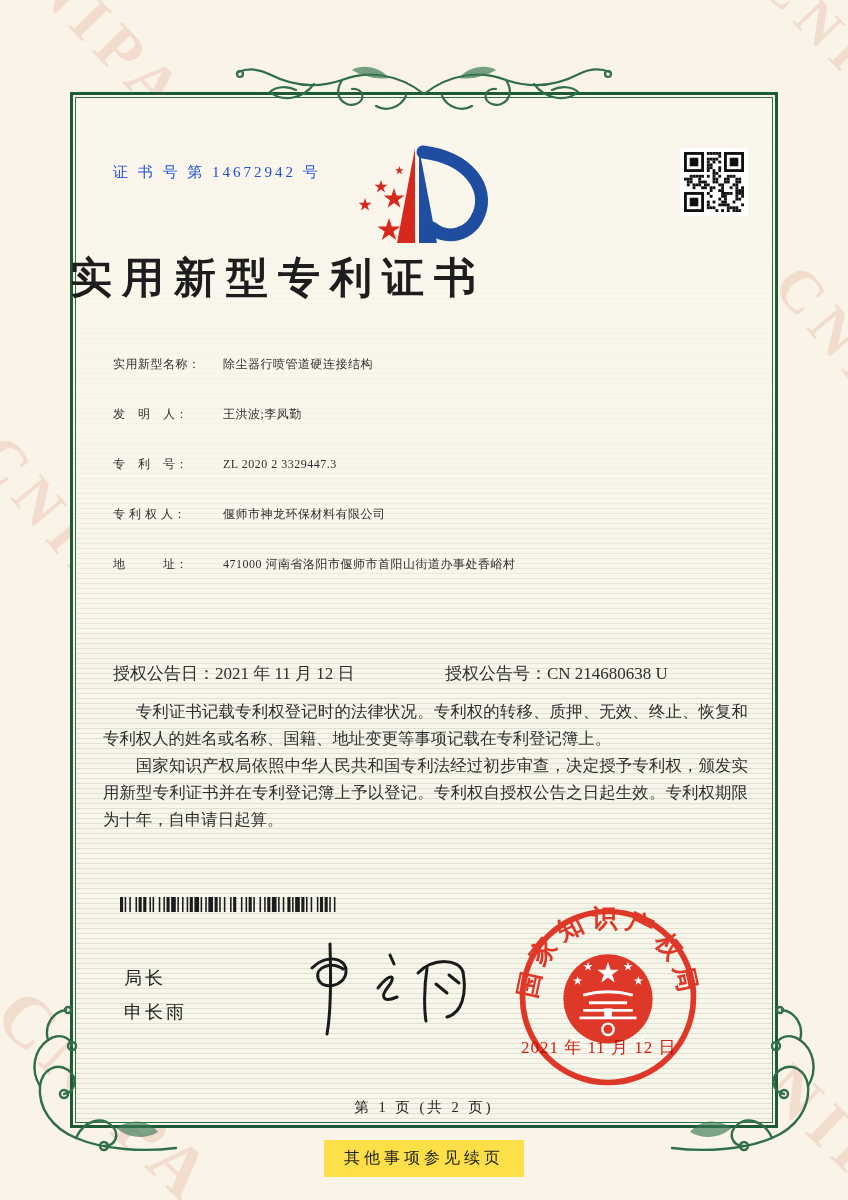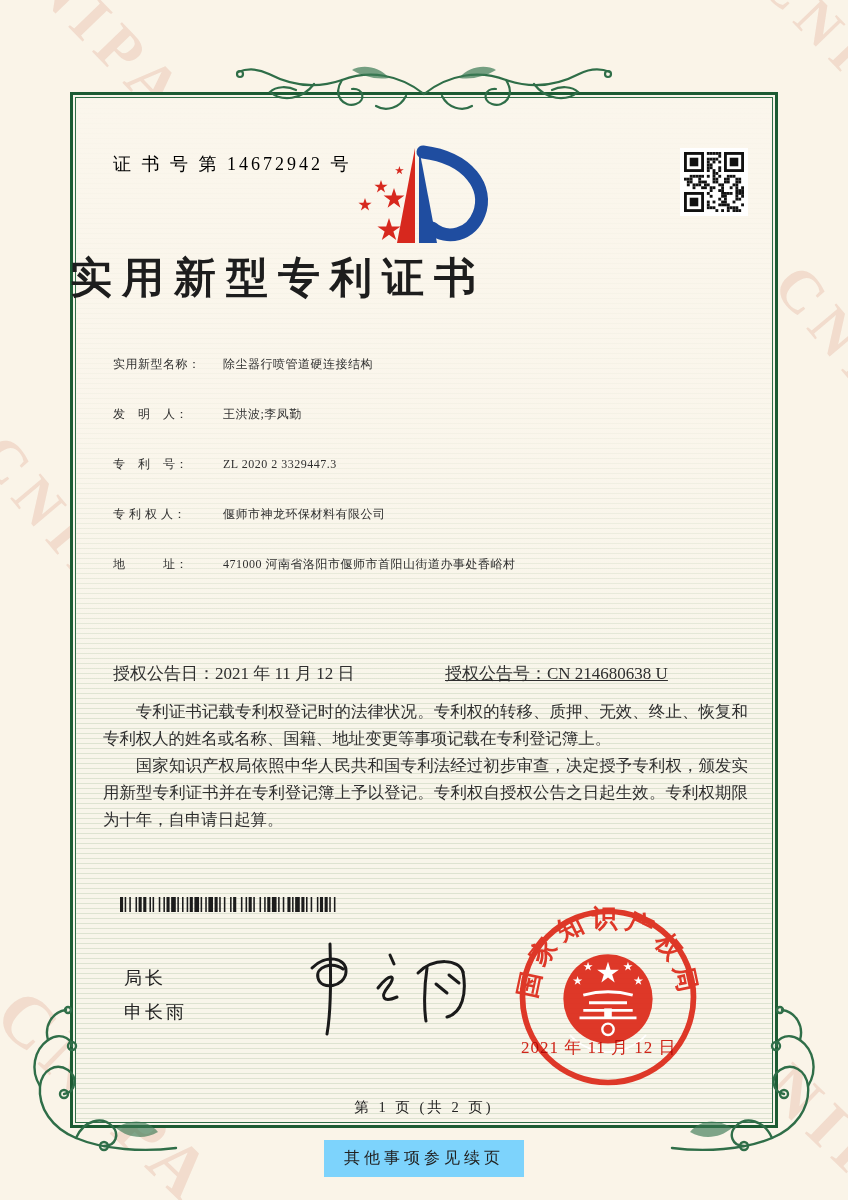--- a/index.html
+++ b/index.html
@@ -34,36 +34,36 @@
     border:1px solid #2f6e48;
     background:
       repeating-linear-gradient(180deg, rgba(126,162,118,0.22) 0 1px, rgba(0,0,0,0) 1px 5px);
   }
   .frame-fade{
     position:absolute;left:0;top:0;right:0;height:60%;
     background:linear-gradient(180deg, rgba(251,246,236,0.95) 0%, rgba(251,246,236,0.75) 55%, rgba(251,246,236,0) 100%);
   }
   .content{position:absolute;left:0;top:0;width:848px;height:1200px;z-index:5;}
   .cert-no{
-    position:absolute;left:113px;top:152px;
-    font-size:18px;letter-spacing:3px;color:#000000;
+    position:absolute;left:113px;top:163px;
+    font-size:15px;letter-spacing:3px;color:#1d4ed8;
   }
   .qr-box{
     position:absolute;left:680px;top:148px;width:68px;height:68px;
     background:#ffffff;display:flex;align-items:center;justify-content:center;
   }
   .title{
     position:absolute;left:70px;top:250px;width:708px;
     text-align:left;font-size:42px;font-weight:600;letter-spacing:10px;color:#1d1d1d;
   }
   .fields{position:absolute;left:113px;top:356px;width:620px;font-size:12px;}
   .field-row{height:22px;margin-bottom:28px;letter-spacing:0.5px;white-space:nowrap;}
   .field-row .lbl{display:inline-block;min-width:110px;}
   .grant-row{position:absolute;left:113px;top:662px;width:645px;font-size:17px;white-space:nowrap;}
-  .grant-right{position:absolute;left:332px;top:0;text-decoration:underline;}
+  .grant-right{position:absolute;left:332px;top:0;}
   .paras{
     position:absolute;left:103px;top:698px;width:645px;
     font-size:16.4px;line-height:27px;text-align:justify;
   }
   .paras p{margin:0;text-indent:2em;}
   .barcode{position:absolute;left:120px;top:897px;}
   .signer{
     position:absolute;left:124px;
     font-family:"Liberation Sans","DejaVu Sans",sans-serif;
     font-size:18px;letter-spacing:3px;color:#222;font-weight:500;
@@ -74,21 +74,21 @@
     position:absolute;left:521px;top:1036px;width:190px;
     color:#cf2418;font-size:17px;letter-spacing:1px;z-index:7;
     mix-blend-mode:multiply;
   }
   .page-num{
     position:absolute;left:70px;top:1098px;width:708px;text-align:center;
     font-size:14.5px;letter-spacing:3px;color:#222;
   }
   .cont-note{
     position:absolute;left:424px;top:1140px;transform:translateX(-50%);
-    background:#7dd3fc;padding:8px 20px;font-size:16px;letter-spacing:4px;color:#222;
+    background:#fde047;padding:8px 20px;font-size:16px;letter-spacing:4px;color:#222;
     z-index:6;
   }
   .ornament{position:absolute;z-index:4;}
 </style>
 </head>
 <body>
 
 <div class="wm" style="left:-34px;top:-18px;font-size:64px;transform:rotate(46deg);">CNIPA</div>
 <div class="wm" style="left:736px;top:20px;font-size:56px;transform:rotate(46deg);">CNIPA</div>
 <div class="wm" style="left:218px;top:150px;font-size:58px;transform:rotate(45deg);">CNIPA</div>

